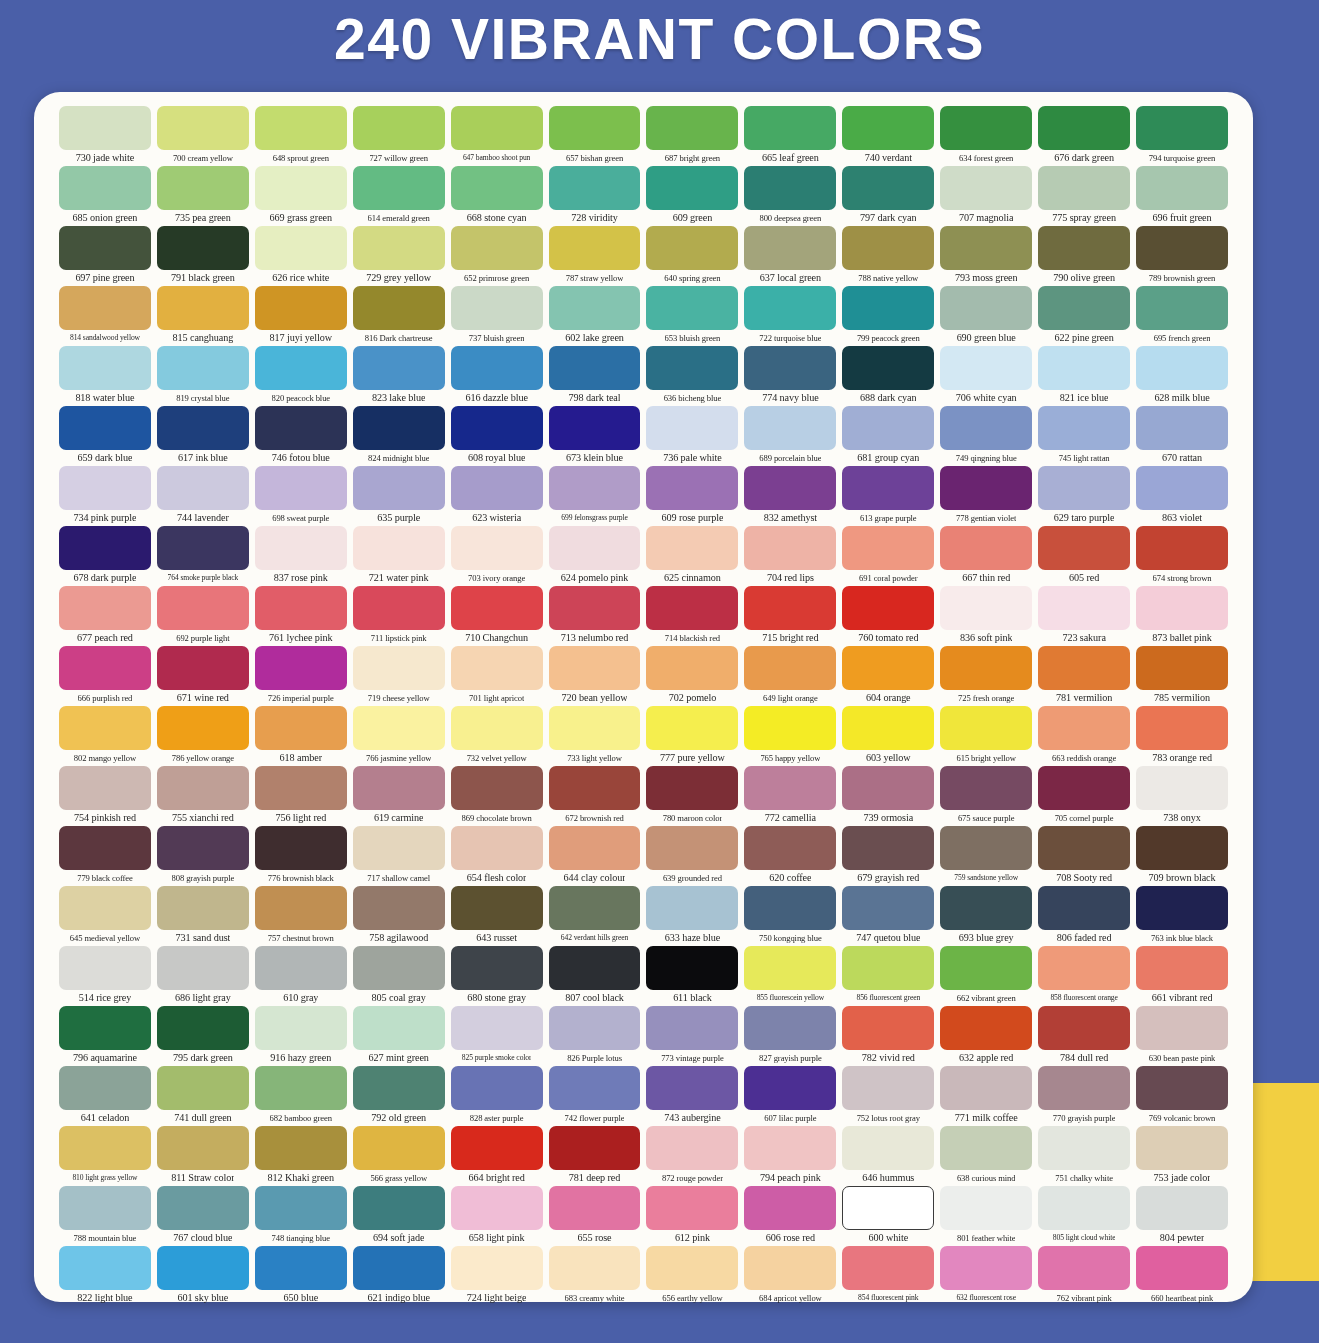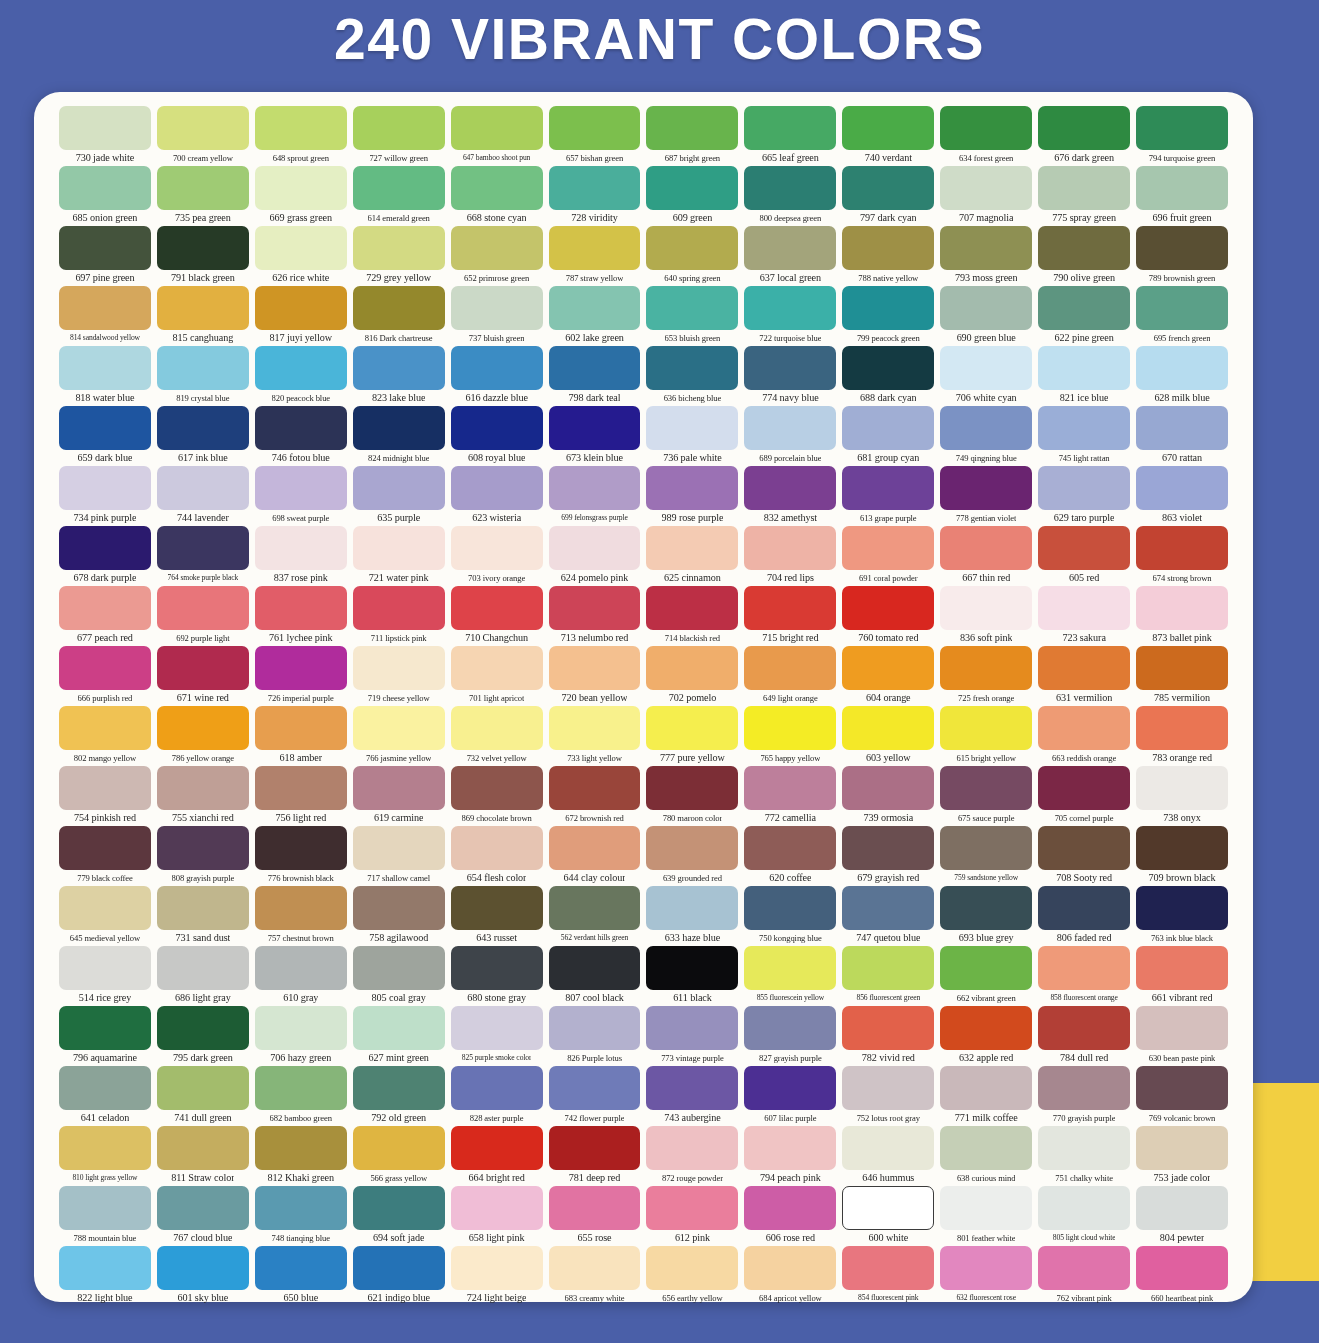--- a/index.html
+++ b/index.html
@@ -395,21 +395,21 @@
       <div class="cell">
         <div class="swatch" style="background: rgb(166, 156, 203);"></div>
         <div class="label">623 wisteria</div>
       </div>
       <div class="cell">
         <div class="swatch" style="background: rgb(176, 156, 200);"></div>
         <div class="label xs">699 felonsgrass purple</div>
       </div>
       <div class="cell">
         <div class="swatch" style="background: rgb(155, 113, 180);"></div>
-        <div class="label">989 rose purple</div>
+        <div class="label">609 rose purple</div>
       </div>
       <div class="cell">
         <div class="swatch" style="background: rgb(123, 63, 145);"></div>
         <div class="label">832 amethyst</div>
       </div>
       <div class="cell">
         <div class="swatch" style="background: rgb(109, 65, 152);"></div>
         <div class="label sm">613 grape purple</div>
       </div>
       <div class="cell">
@@ -555,21 +555,21 @@
       <div class="cell">
         <div class="swatch" style="background: rgb(239, 156, 32);"></div>
         <div class="label">604 orange</div>
       </div>
       <div class="cell">
         <div class="swatch" style="background: rgb(229, 139, 30);"></div>
         <div class="label sm">725 fresh orange</div>
       </div>
       <div class="cell">
         <div class="swatch" style="background: rgb(224, 122, 51);"></div>
-        <div class="label">631 vermilion</div>
+        <div class="label">781 vermilion</div>
       </div>
       <div class="cell">
         <div class="swatch" style="background: rgb(204, 106, 30);"></div>
         <div class="label">785 vermilion</div>
       </div>
       <div class="cell">
         <div class="swatch" style="background: rgb(240, 194, 83);"></div>
         <div class="label sm">802 mango yellow</div>
       </div>
       <div class="cell">
@@ -727,21 +727,21 @@
       <div class="cell">
         <div class="swatch" style="background: rgb(147, 121, 106);"></div>
         <div class="label">758 agilawood</div>
       </div>
       <div class="cell">
         <div class="swatch" style="background: rgb(92, 81, 48);"></div>
         <div class="label">643 russet</div>
       </div>
       <div class="cell">
         <div class="swatch" style="background: rgb(104, 118, 94);"></div>
-        <div class="label xs">562 verdant hills green</div>
+        <div class="label xs">642 verdant hills green</div>
       </div>
       <div class="cell">
         <div class="swatch" style="background: rgb(167, 194, 210);"></div>
         <div class="label">633 haze blue</div>
       </div>
       <div class="cell">
         <div class="swatch" style="background: rgb(68, 96, 124);"></div>
         <div class="label sm">750 kongqing blue</div>
       </div>
       <div class="cell">
@@ -811,21 +811,21 @@
       <div class="cell">
         <div class="swatch" style="background: rgb(31, 110, 64);"></div>
         <div class="label">796 aquamarine</div>
       </div>
       <div class="cell">
         <div class="swatch" style="background: rgb(29, 92, 52);"></div>
         <div class="label">795 dark green</div>
       </div>
       <div class="cell">
         <div class="swatch" style="background: rgb(213, 230, 209);"></div>
-        <div class="label">706 hazy green</div>
+        <div class="label">916 hazy green</div>
       </div>
       <div class="cell">
         <div class="swatch" style="background: rgb(190, 223, 201);"></div>
         <div class="label">627 mint green</div>
       </div>
       <div class="cell">
         <div class="swatch" style="background: rgb(211, 206, 222);"></div>
         <div class="label xs">825 purple smoke color</div>
       </div>
       <div class="cell">

